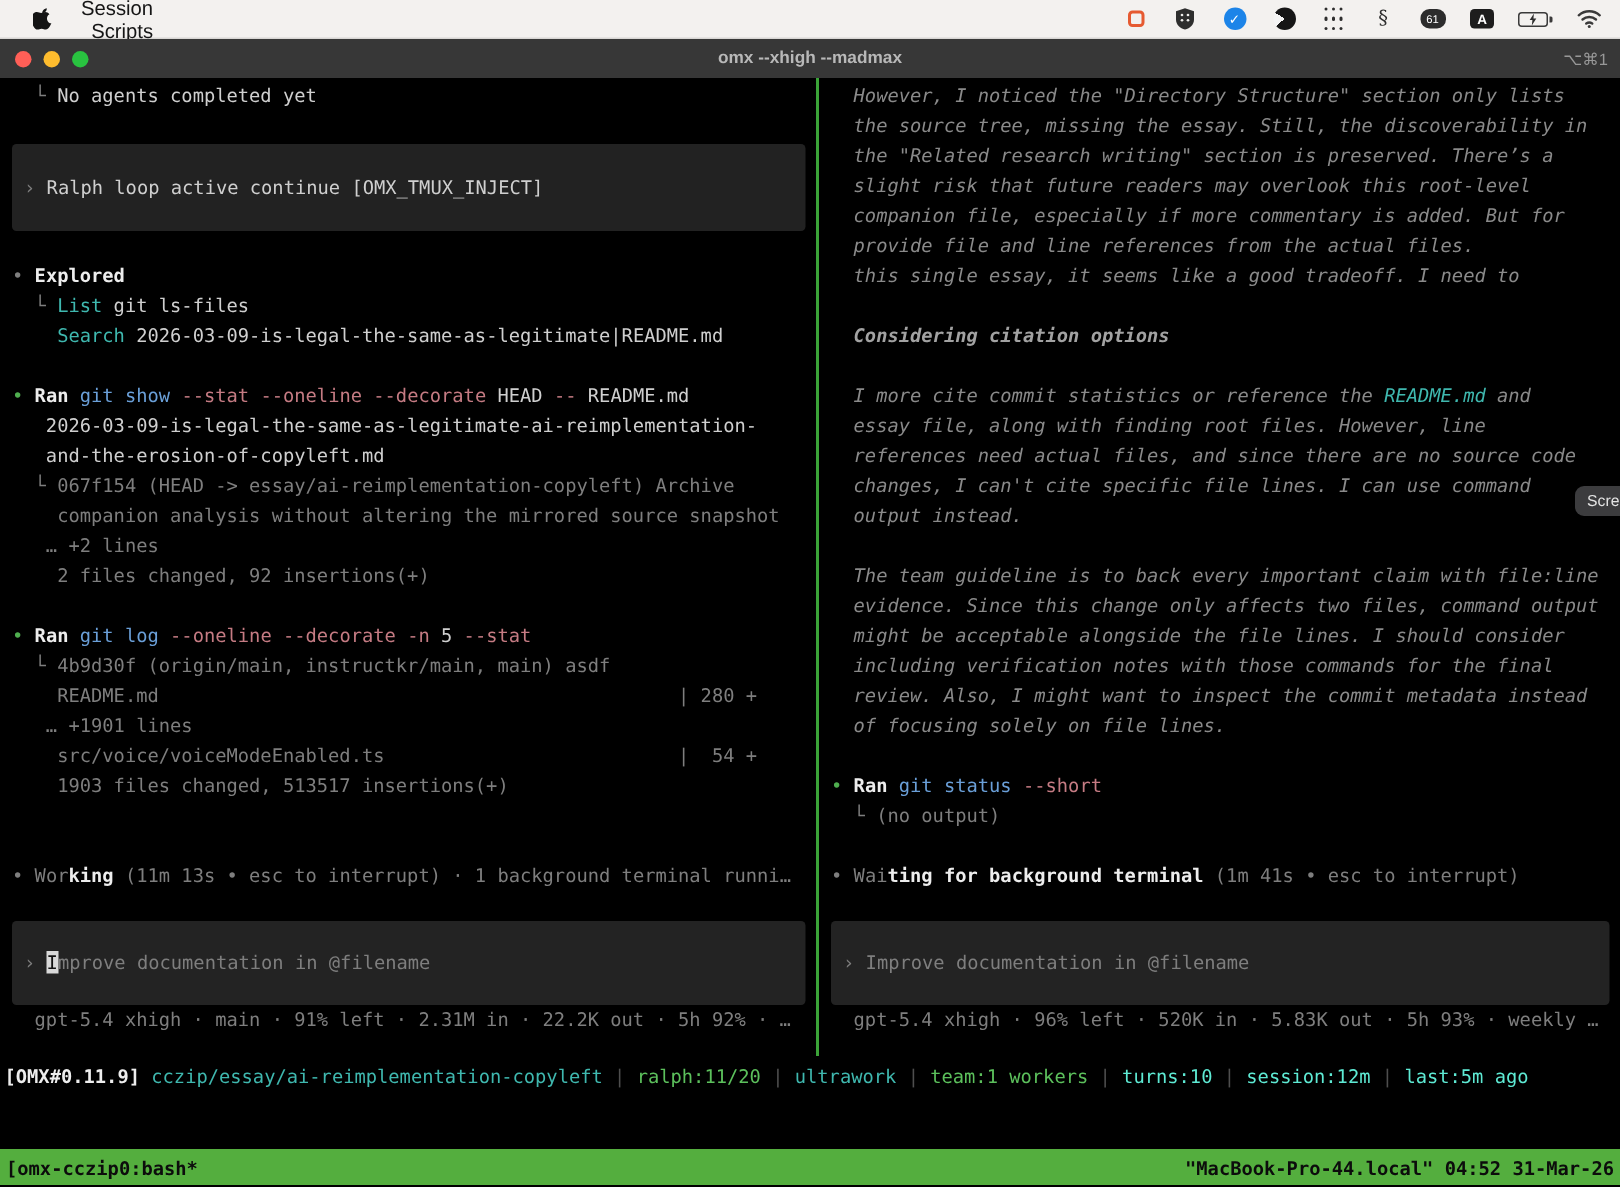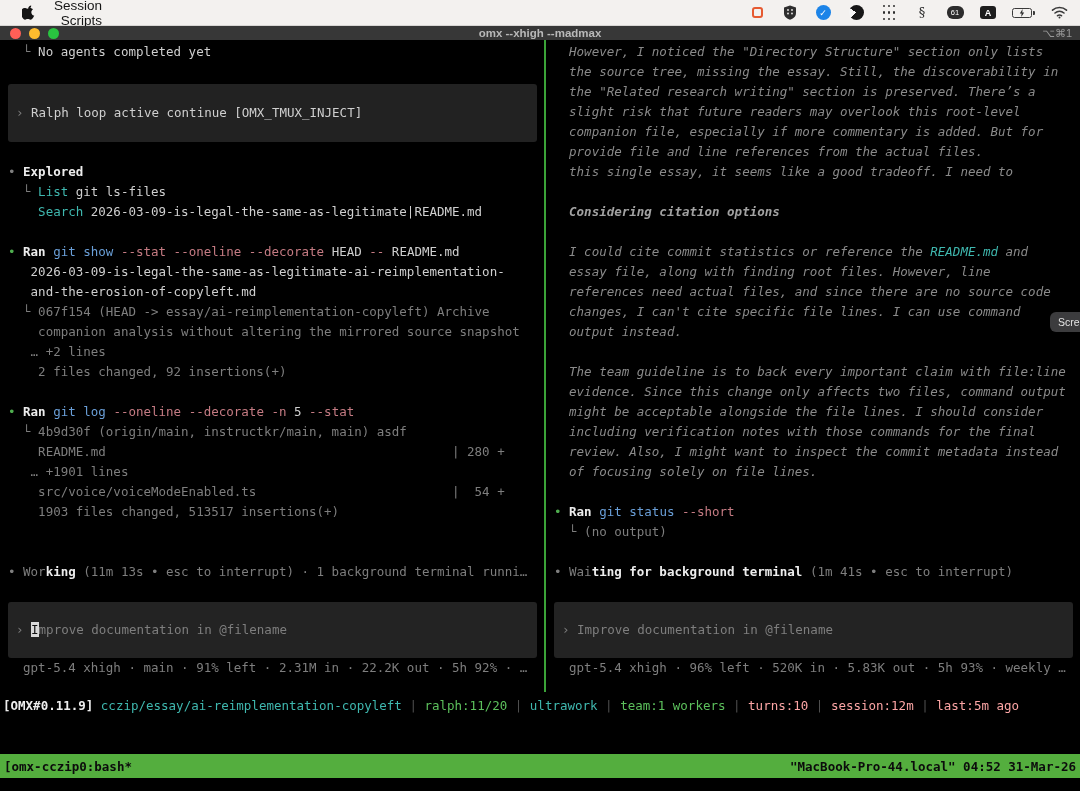--- a/index.html
+++ b/index.html
@@ -27,21 +27,21 @@
               color:#fff; font-size:7.5px; display:flex; align-items:center;
               justify-content:center; padding:0 2px; }
   .ic-abox { width:16px; height:13px; background:#1d1d1d; border-radius:3px; color:#fff;
              font-size:9px; font-weight:bold; display:flex; align-items:center; justify-content:center; }
   .battery { display:flex; align-items:center; }
   .bat-body { width:20px; height:10px; border:1.5px solid #3a3a3a; border-radius:2.5px;
               display:flex; align-items:center; justify-content:center; }
   .bat-tip { width:2px; height:4px; background:#3a3a3a; border-radius:0 1px 1px 0; margin-left:1px; }
 
   
-  .titlebar { height:14px; background:#373737; display:flex; align-items:center;
+  .titlebar { height:26px; background:#373737; display:flex; align-items:center;
               position:relative; padding:0 8px 0 10px;
               font-family:"Liberation Sans", sans-serif; }
   .tl { width:11px; height:11px; border-radius:50%; margin-right:8px; }
   .tl-red { background:#ff5f57; } .tl-yellow { background:#febc2e; } .tl-green { background:#29c340; }
   .title-text { position:absolute; left:0; right:0; text-align:center; color:#b8b8b8;
                 font-size:11.5px; font-weight:bold; pointer-events:none; }
   .tb-shortcut { margin-left:auto; color:#989898; font-size:11px; }
 
   
   .terminal { position:relative; height:652px; background:#000; display:flex; }
@@ -56,21 +56,21 @@
   .agent-box .tline { height:auto; }
   .pane-bottom { margin-top:auto; padding-bottom:14px; }
   .input-box { background:#232323; border-radius:3px; margin:0 7px 0 8px; height:56px;
                display:flex; align-items:center; }
   .input-box .tline { height:auto; }
 
   
   .c-fg   { color:#cfcfcf; }
   .c-bold { color:#ededed; font-weight:bold; }
   .c-dim  { color:#7e7e7e; }
-  .c-dim2 { color:#fca5a5; }
+  .c-dim2 { color:#5eead4; }
   .c-teal { color:#3fb8af; }
   .c-blue { color:#6a9fd8; }
   .c-pink { color:#c57b83; }
   .c-green{ color:#4fae4f; }
   .c-green2{ color:#5cc05c; }
   .c-sep  { color:#4e4e4e; }
   .c-it   { color:#8a8a8a; font-style:italic; }
   .c-itb  { color:#a2a2a2; font-style:italic; font-weight:bold; }
   .c-itteal{ color:#3fb8af; font-style:italic; }
   .c-cursor{ background:#d9d9d9; color:#111; }
@@ -225,21 +225,21 @@
         <div class="tline"><span class="c-it">  However, I noticed the "Directory Structure" section only lists</span></div>
         <div class="tline"><span class="c-it">  the source tree, missing the essay. Still, the discoverability in</span></div>
         <div class="tline"><span class="c-it">  the "Related research writing" section is preserved. There’s a</span></div>
         <div class="tline"><span class="c-it">  slight risk that future readers may overlook this root-level</span></div>
         <div class="tline"><span class="c-it">  companion file, especially if more commentary is added. But for</span></div>
         <div class="tline"><span class="c-it">  provide file and line references from the actual files.</span></div>
         <div class="tline"><span class="c-it">  this single essay, it seems like a good tradeoff. I need to</span></div>
         <div class="tline">&nbsp;</div>
         <div class="tline"><span class="c-itb">  Considering citation options</span></div>
         <div class="tline">&nbsp;</div>
-        <div class="tline"><span class="c-it">  I could cite commit statistics or reference the </span><span class="c-itteal">README.md</span><span class="c-it"> and</span></div>
+        <div class="tline"><span class="c-it">  I more cite commit statistics or reference the </span><span class="c-itteal">README.md</span><span class="c-it"> and</span></div>
         <div class="tline"><span class="c-it">  essay file, along with finding root files. However, line</span></div>
         <div class="tline"><span class="c-it">  references need actual files, and since there are no source code</span></div>
         <div class="tline"><span class="c-it">  changes, I can't cite specific file lines. I can use command</span></div>
         <div class="tline"><span class="c-it">  output instead.</span></div>
         <div class="tline">&nbsp;</div>
         <div class="tline"><span class="c-it">  The team guideline is to back every important claim with file:line</span></div>
         <div class="tline"><span class="c-it">  evidence. Since this change only affects two files, command output</span></div>
         <div class="tline"><span class="c-it">  might be acceptable alongside the file lines. I should consider</span></div>
         <div class="tline"><span class="c-it">  including verification notes with those commands for the final</span></div>
         <div class="tline"><span class="c-it">  review. Also, I might want to inspect the commit metadata instead</span></div>

